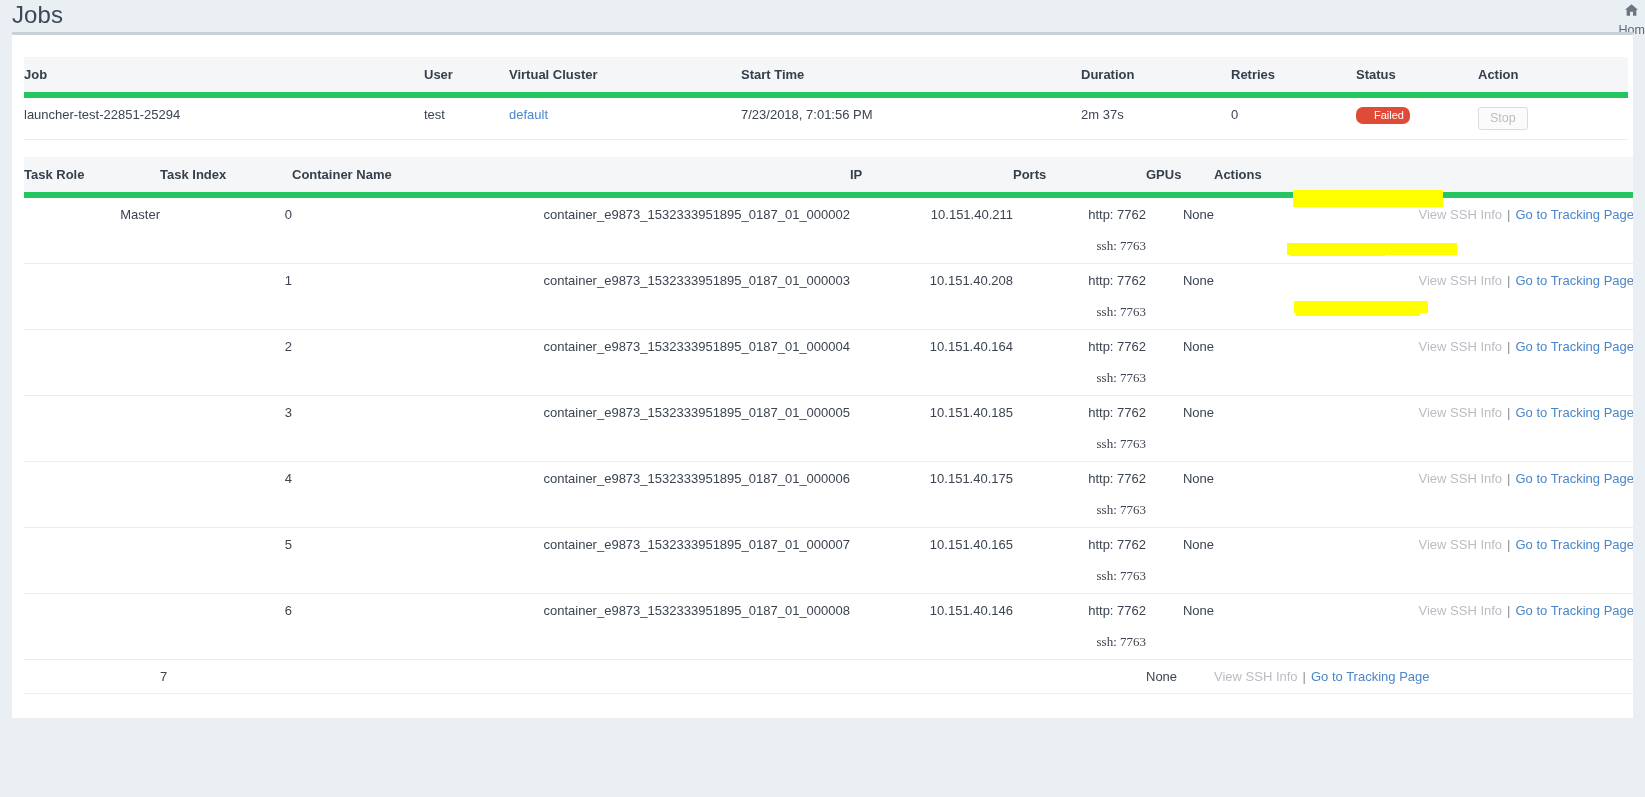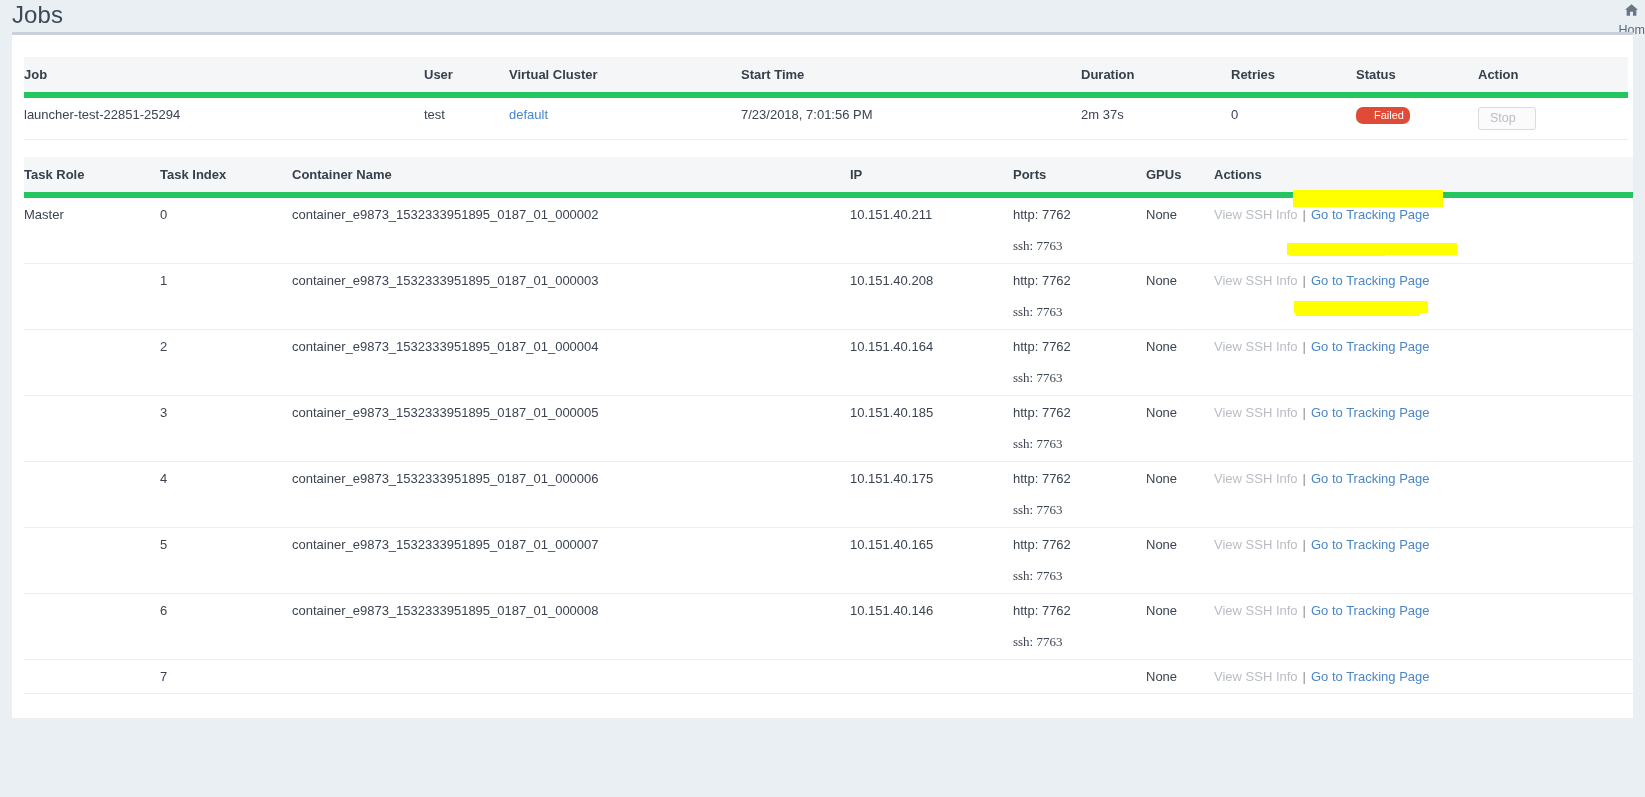--- a/index.html
+++ b/index.html
@@ -97,42 +97,42 @@
     border-radius: 7px;
     line-height: 1.1;
   }
   .btn-stop {
     display: inline-block;
     background: #fbfbfc;
     border: 1px solid #dadce0;
     border-radius: 3px;
     color: #b9bdc3;
     font-size: 12.5px;
-    padding: 3px 19px 4px 11px;
+    padding: 3px 11px 4px 11px;
     font-family: "Liberation Sans", sans-serif;
     cursor: default;
   }
 
   
   .link-bar {
     padding: 18px 12px 16px 14px;
     font-size: 13.5px;
     color: #4a86c8;
     white-space: nowrap;
     border-bottom: 1px solid #ededef;
     margin: 0 12px 0 12px;
   }
   .link-bar .disabled { color: #c0c4c9; cursor: default; }
   .link-bar .sep { color: #7b5a72; padding: 0 8px; }
   .link-bar .sep.wide { padding: 0 13px; }
 
   
   .task-table-wrap { padding: 17px 12px 0 12px; position: relative; }
   .task-table td { color: #3b4450; }
-  .task-table td.tall { height: 58px; }
+  .task-table td.tall { height: 58px; text-align: right; }
   .task-table .muted { color: #b9bdc3; cursor: default; }
   .task-table .pipe { color: #8a8f96; padding: 0 5px; }
   .ports-line { display: block; }
   .ports-line + .ports-line { margin-top: 16px; font-family: Liberation Serif, serif; }
 
   
   .hl {
     position: absolute;
     background: #ffff00;
     pointer-events: none;

